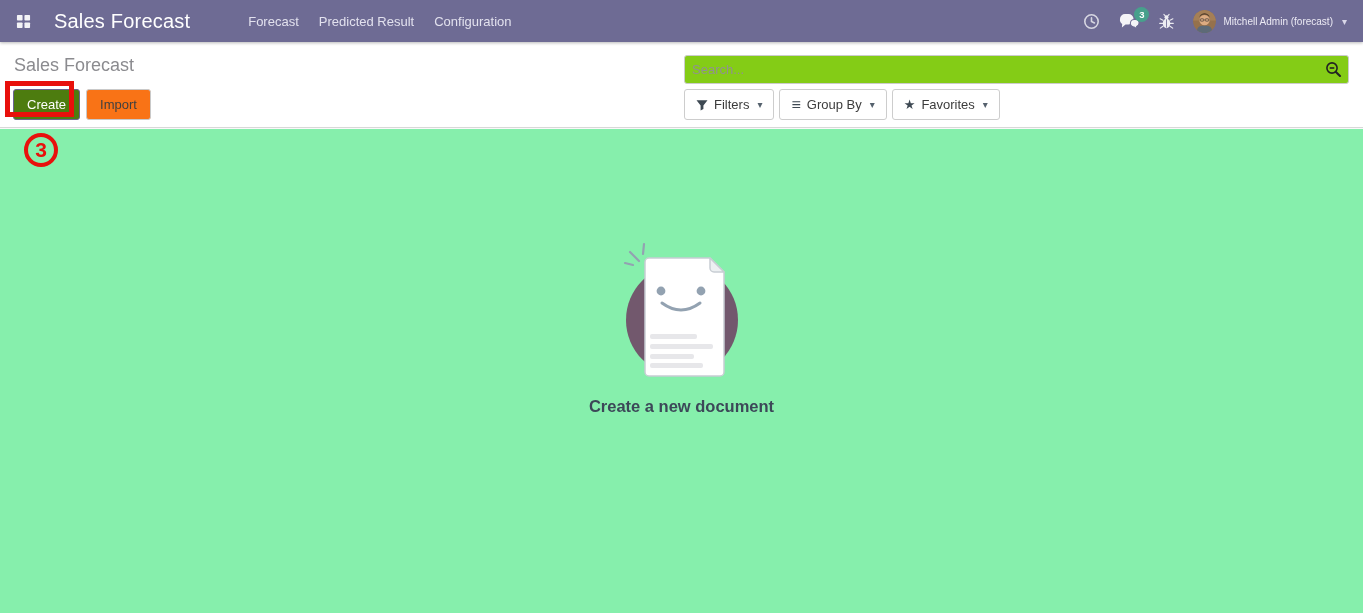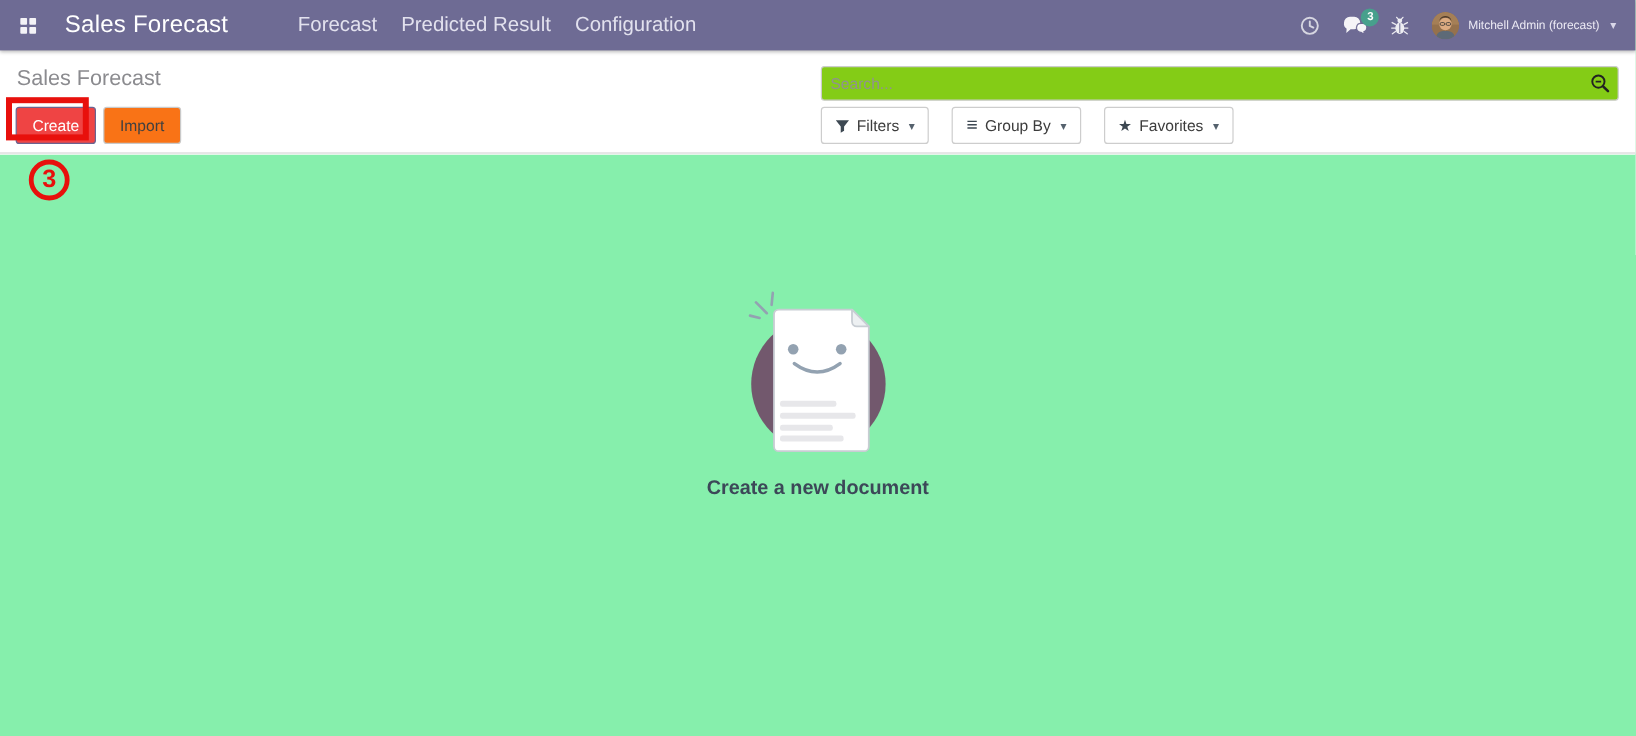--- a/index.html
+++ b/index.html
@@ -24,21 +24,21 @@
   .apps-btn {
     width:30px; height:42px; display:flex; align-items:center; justify-content:center;
     cursor:pointer;
   }
   .app-title {
     color:#ffffff; font-size:20px; font-weight:400; margin-left:16px;
     letter-spacing:.2px; white-space:nowrap; cursor:pointer;
   }
   .topbar-nav { display:flex; align-items:center; margin-left:48px; height:42px; }
   .nav-item {
-    color:#e2e1ee; font-size:17px; padding:0 10px; height:42px;
+    color:#e2e1ee; font-size:13px; padding:0 10px; height:42px;
     display:flex; align-items:center; cursor:pointer; white-space:nowrap;
   }
   .systray { margin-left:auto; display:flex; align-items:center; gap:19px; padding-right:6px; }
   .tray-icon { display:flex; align-items:center; justify-content:center; cursor:pointer; position:relative; }
   .badge {
     position:absolute; top:-6px; right:-9px;
     min-width:15px; height:15px; border-radius:8px;
     background:#47a08c; color:#fff; font-size:9.5px; line-height:15px;
     text-align:center; padding:0 3px; font-weight:bold;
   }
@@ -56,35 +56,35 @@
     position:absolute; left:14px; top:13px;
     font-size:18px; color:#8b8b8f; white-space:nowrap;
   }
   .btn-row { position:absolute; left:13px; top:47px; display:flex; }
   .btn {
     height:31px; font-size:13px; border-radius:3px;
     display:inline-flex; align-items:center; gap:5px;
     padding:0 13px; cursor:pointer; border:1px solid transparent;
     background:#f97316; color:#404040; white-space:nowrap;
   }
-  .btn-primary { background:#ef4444; border-color:#6a6390; color:#fff;text-align:center; }
+  .btn-primary { background:#4d7c0f; border-color:#6a6390; color:#fff;text-align:center; }
   .btn-default { border-color:#c9c9c9; margin-left:6px; }
 
   .cp-right { position:absolute; left:684px; right:14px; top:13px; }
   .search-wrap { position:relative; width:100%; }
   .search-input {
     width:100%; height:29px; border:1px solid #cccccc; border-radius:3px;
     padding:0 30px 0 7px; font-size:13px; color:#333;
     font-family:"Liberation Sans", sans-serif; outline:none; background:#84cc16;
   }
   .search-input::placeholder { color:#919191; opacity:1; }
   .search-icon-btn {
     position:absolute; right:7px; top:6px; cursor:pointer; display:flex;
   }
-  .filter-row { display:flex; gap:19px; margin-top:5px; }
+  .filter-row { display:flex; gap:5px; margin-top:5px; }
   .filter-btn {
     height:31px; background:#fff; border:1px solid #cdcdcd; border-radius:3px;
     display:inline-flex; align-items:center; gap:6px; padding:0 11px;
     font-size:13px; color:#3c3c3c; cursor:pointer; white-space:nowrap;
   }
   .caret-dark { color:#55616d; font-size:10px; margin-left:2px; }
   .star-glyph { color:#3d4852; font-size:13px; line-height:1; }
   .bars-glyph { color:#3d4852; font-size:16px; font-weight:bold; line-height:1; }
 
   

